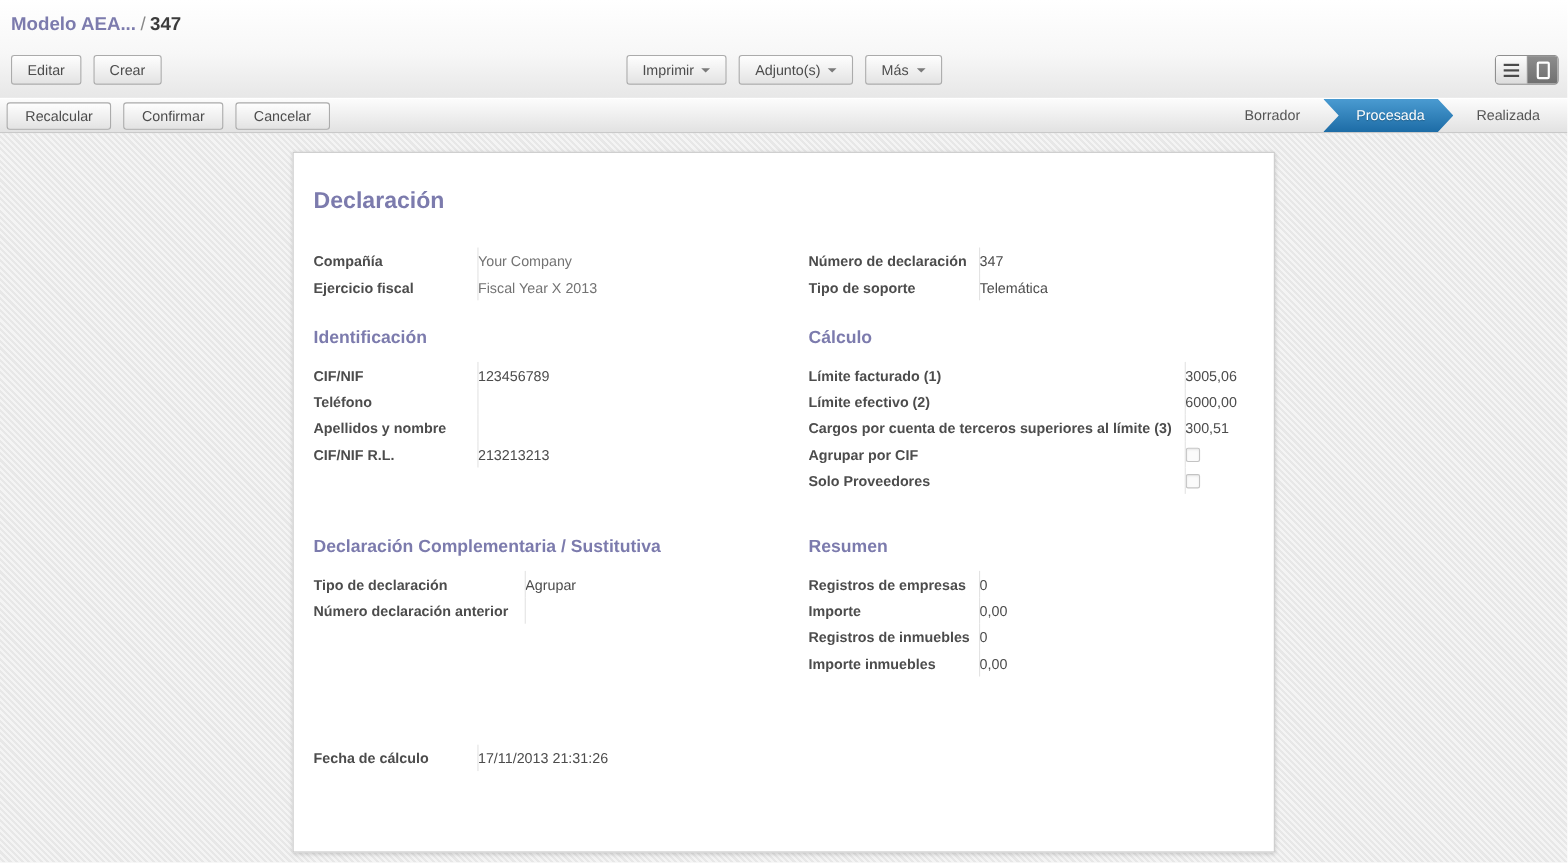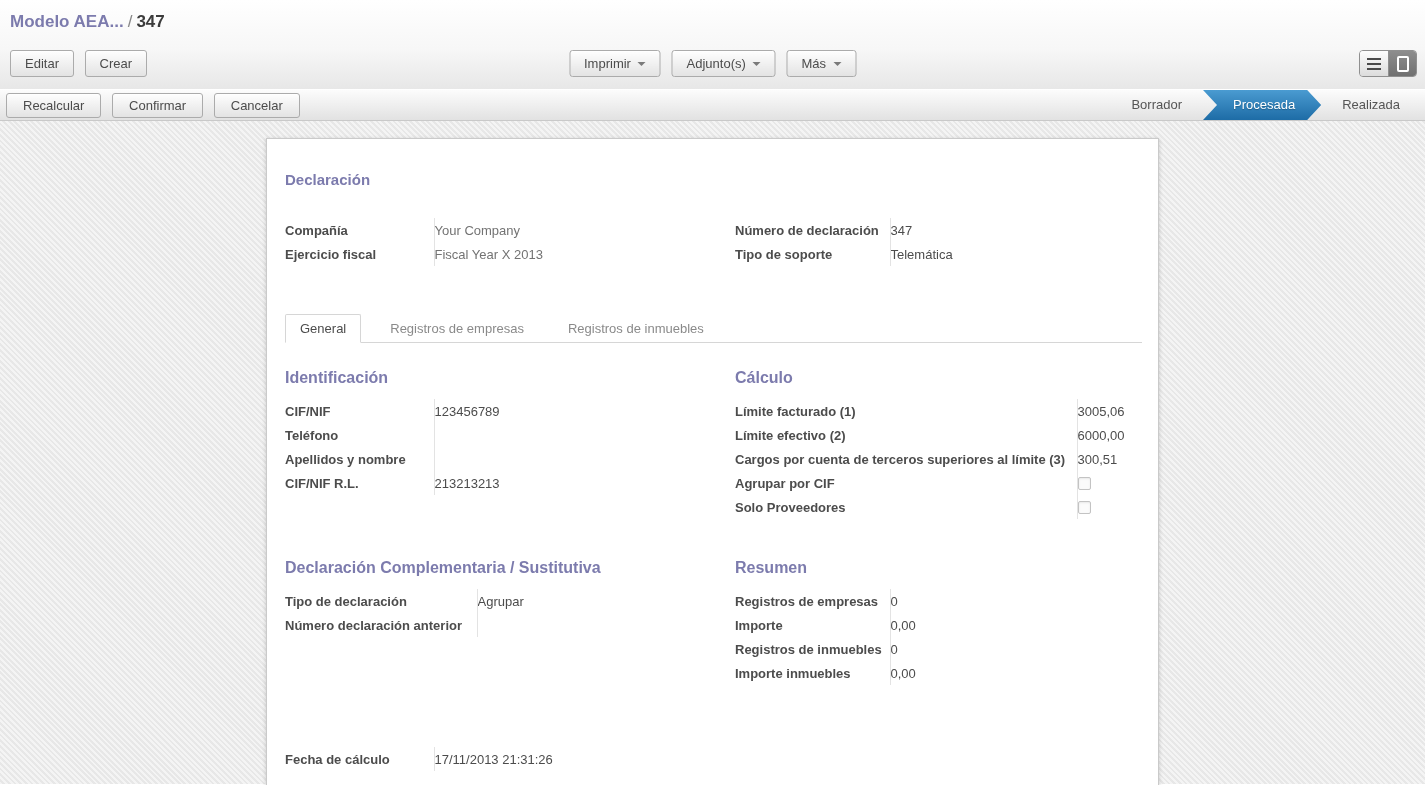--- a/index.html
+++ b/index.html
@@ -64,21 +64,21 @@
   .content {
     height:663px; padding-top:17px;
     background-color:#ebebeb;
     background-image:repeating-linear-gradient(45deg, rgba(255,255,255,.45) 0 2px, rgba(0,0,0,.015) 2px 4px);
   }
   .sheet {
     width:893px; min-height:637px; margin:0 auto; background:#fff;
     border:1px solid #cacaca; box-shadow:0 1px 4px rgba(0,0,0,.18);
     padding:32px 16px 20px 18px;
   }
-  h1.sheet-title { font-size:15px; color:#7c7bad; font-weight:bold; margin-bottom:30px; }
+  h1.sheet-title { font-size:21px; color:#7c7bad; font-weight:bold; margin-bottom:30px; }
   h2.section-title { font-size:16px; color:#7c7bad; font-weight:bold; margin-bottom:12px; }
   .grid2 { display:grid; grid-template-columns:450px 1fr; }
   
   table.fields { border-collapse:collapse; table-layout:fixed; width:100%; }
   table.fields td { padding:3px 0; height:24px; vertical-align:middle; white-space:nowrap; overflow:hidden; }
   td.flabel { font-weight:bold; color:#4c4c4c; padding-right:6px; }
   td.fvalue { border-left:1px solid #e3e3e3; padding-left:9px; color:#4c4c4c; }
   td.fvalue.link { color:#737373; cursor:pointer; }
   .w-header  td.flabel { width:149px; }
   .w-right   td.flabel { width:155px; }
@@ -171,25 +171,20 @@
           <td class="fvalue">347</td>
         </tr>
         <tr>
           <td class="flabel">Tipo de soporte</td>
           <td class="fvalue">Telemática</td>
         </tr>
       </tbody>
         </table>
     </div>
 
-    <div class="tabs">
-      <div class="tab active">General</div>
-      <div class="tab">Registros de empresas</div>
-      <div class="tab">Registros de inmuebles</div>
-    </div>
 
     <div class="grid2 main-grid">
 
       <div class="cell">
         <h2 class="section-title">Identificación</h2>
         <table class="fields w-header">
           <tbody>
               <tr>
             <td class="flabel">CIF/NIF</td>
             <td class="fvalue">123456789</td>

